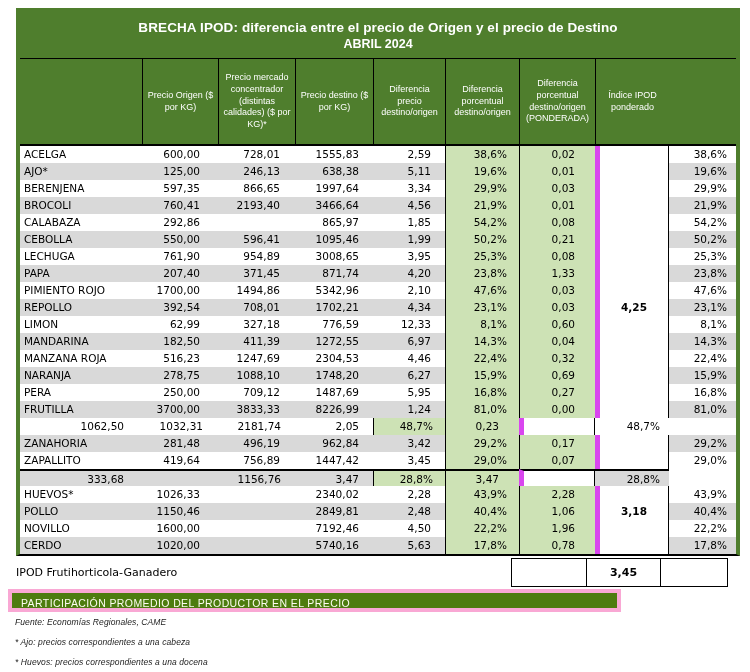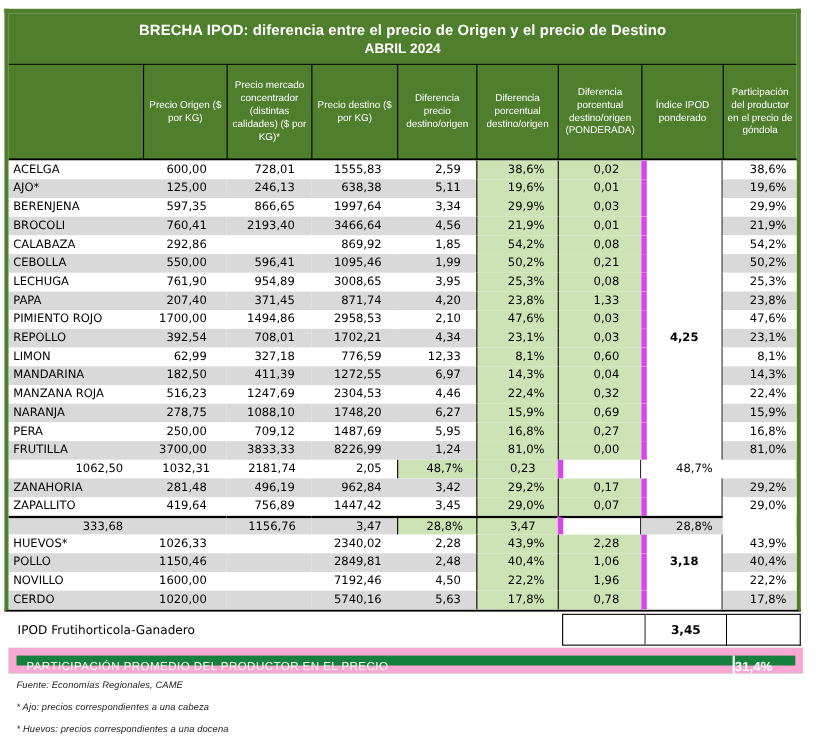--- a/index.html
+++ b/index.html
@@ -1,20 +1,20 @@
 <!DOCTYPE html>
 <html><head>
 <meta charset="utf-8">
 <style>
   html,body{margin:0;padding:0;background:#fff;}
   body{width:750px;height:672px;position:relative;font-family:"Liberation Sans",sans-serif;-webkit-font-smoothing:antialiased;}
   .canvas{position:absolute;inset:0;background:#fff;}
 
   
-  .frame{position:absolute;left:4px;top:8px;width:716px;
+  .frame{position:absolute;left:16px;top:8px;width:716px;
          border:4px solid #4f7e2d;border-bottom:2px solid #000;background:#fff;}
   .title-block{height:46px;background:#4f7e2d;border-bottom:1px solid #000;
                display:flex;flex-direction:column;align-items:center;justify-content:center;gap:2px;}
   .title-line1{color:#fff;font-weight:bold;font-size:13.5px;letter-spacing:.1px;}
   .title-line2{color:#fff;font-weight:bold;font-size:12.5px;}
 
   .grid-cols{display:grid;grid-template-columns:122px 76px 77px 78px 72px 74px 76px 74px 67px;}
 
   .header-row{height:85px;background:#4f7e2d;border-bottom:2px solid #000;}
   .hcell{display:flex;align-items:center;justify-content:center;text-align:center;
@@ -41,22 +41,22 @@
   
   .summary-row{position:absolute;left:12px;top:558px;width:716px;height:29px;}
   .sum-label{grid-column:1 / span 6;font-family:"DejaVu Sans","Liberation Sans",sans-serif;
              font-size:11px;line-height:29px;padding-left:4px;color:#000;}
   .sum-box{box-sizing:border-box;border:1px solid #000;background:#fff;
            font-family:"DejaVu Sans","Liberation Sans",sans-serif;font-size:11px;line-height:27px;text-align:center;}
   .sum-box + .sum-box{border-left:none;}
   .sum-indice{font-weight:bold;}
 
   
-  .banner{position:absolute;left:8px;top:589px;width:722px;height:23px;background:#15803d;
-          border:7px solid #f9a8d4;box-sizing:border-box;display:grid;grid-template-columns:651px 2px 1fr;}
+  .banner{position:absolute;left:8px;top:589px;width:613px;height:23px;background:#4d7c0f;
+          border:4px solid #f9a8d4;box-sizing:border-box;display:grid;grid-template-columns:651px 2px 1fr;}
   .banner-label{color:#fdfdf0;font-size:10.5px;line-height:21px;padding-left:9px;letter-spacing:.4px;white-space:nowrap;}
   .banner-gap{background:#fff;}
   .banner-value{color:#fff;font-weight:bold;font-size:12px;line-height:21px;text-align:left;}
 
   
   .footnotes{position:absolute;left:15px;top:617px;}
   .footnote{font-style:italic;font-size:8.5px;color:#222;margin-bottom:10px;letter-spacing:.1px;}
 </style>
 </head>
 <body>
@@ -71,21 +71,20 @@
 
     <div class="header-row grid-cols">
         <div class="hcell"></div>
         <div class="hcell">Precio Origen ($ por KG)</div>
         <div class="hcell">Precio mercado concentrador (distintas calidades) ($ por KG)*</div>
         <div class="hcell">Precio destino ($ por KG)</div>
         <div class="hcell">Diferencia precio destino/origen</div>
         <div class="hcell">Diferencia porcentual destino/origen</div>
         <div class="hcell">Diferencia porcentual destino/origen (PONDERADA)</div>
         <div class="hcell">Índice IPOD ponderado</div>
-        <div class="hcell">Participación del productor en el precio de góndola</div>
       </div>
 
     <div class="tbody">
         <div class="trow grid-cols">
           <div class="cell c0">ACELGA</div>
           <div class="cell c1">600,00</div>
           <div class="cell c2">728,01</div>
           <div class="cell c3">1555,83</div>
           <div class="cell c4">2,59</div>
           <div class="cell c5">38,6%</div>
@@ -123,21 +122,21 @@
           <div class="cell c4">4,56</div>
           <div class="cell c5">21,9%</div>
           <div class="cell c6">0,01</div>
           <div class="cell c7"></div>
           <div class="cell c8">21,9%</div>
         </div>
         <div class="trow grid-cols">
           <div class="cell c0">CALABAZA</div>
           <div class="cell c1">292,86</div>
           <div class="cell c2"></div>
-          <div class="cell c3">869,92</div>
+          <div class="cell c3">865,97</div>
           <div class="cell c4">1,85</div>
           <div class="cell c5">54,2%</div>
           <div class="cell c6">0,08</div>
           <div class="cell c7"></div>
           <div class="cell c8">54,2%</div>
         </div>
         <div class="trow grid-cols odd">
           <div class="cell c0">CEBOLLA</div>
           <div class="cell c1">550,00</div>
           <div class="cell c2">596,41</div>
@@ -167,21 +166,21 @@
           <div class="cell c4">4,20</div>
           <div class="cell c5">23,8%</div>
           <div class="cell c6">1,33</div>
           <div class="cell c7"></div>
           <div class="cell c8">23,8%</div>
         </div>
         <div class="trow grid-cols">
           <div class="cell c0">PIMIENTO ROJO</div>
           <div class="cell c1">1700,00</div>
           <div class="cell c2">1494,86</div>
-          <div class="cell c3">2958,53</div>
+          <div class="cell c3">5342,96</div>
           <div class="cell c4">2,10</div>
           <div class="cell c5">47,6%</div>
           <div class="cell c6">0,03</div>
           <div class="cell c7"></div>
           <div class="cell c8">47,6%</div>
         </div>
         <div class="trow grid-cols odd">
           <div class="cell c0">REPOLLO</div>
           <div class="cell c1">392,54</div>
           <div class="cell c2">708,01</div>

